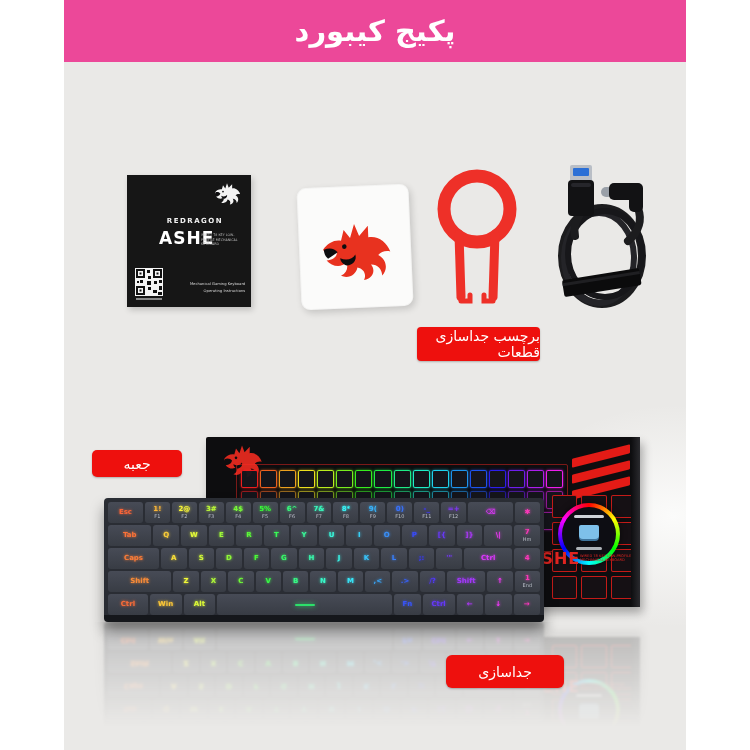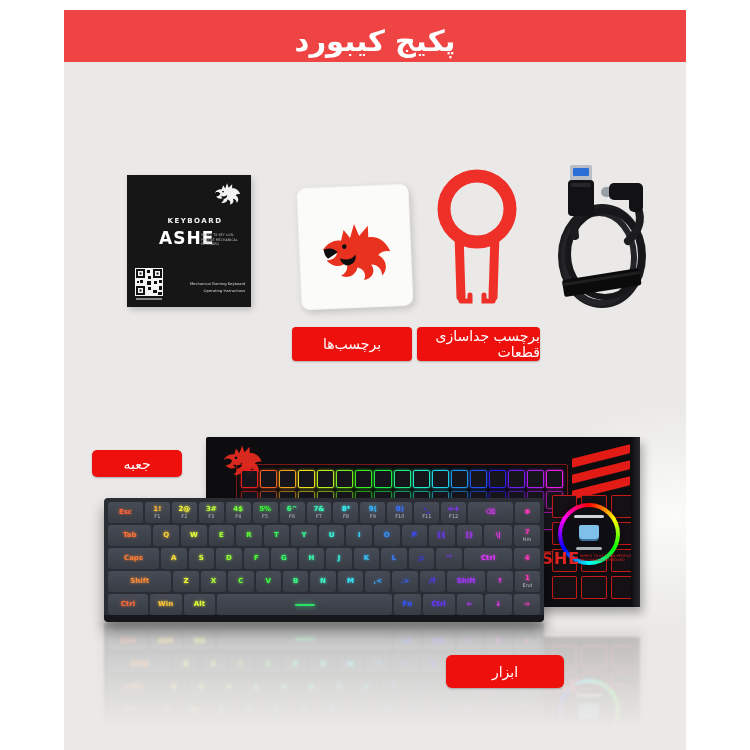--- a/index.html
+++ b/index.html
@@ -1,21 +1,21 @@
 <!DOCTYPE html>
 <html lang="fa"><head>
 <meta charset="utf-8">
 <style>
   html,body{margin:0;padding:0;}
   body{width:750px;height:750px;background:#ffffff;overflow:hidden;
        font-family:"DejaVu Sans",sans-serif;position:relative;}
   .column{position:absolute;left:64px;top:0;width:622px;height:750px;}
 
   
-  .header{position:absolute;left:0;top:10px;width:622px;height:62px;background:#ef4444;
+  .header{position:absolute;left:0;top:0;width:622px;height:62px;background:#ec4899;
           display:flex;align-items:center;justify-content:center;}
   .header .title{color:#ffffff;font-size:29px;font-weight:bold;direction:rtl;}
 
   
   .photo{position:absolute;left:0;top:62px;width:622px;height:688px;background:#eae9e7;
          background-image:radial-gradient(ellipse 220px 160px at 98% 66%,#fbfbfa 0%,rgba(251,251,250,0) 70%);
          overflow:hidden;}
 
   
   .manual{position:absolute;left:63px;top:113px;width:124px;height:132px;background:#161616;
@@ -128,21 +128,21 @@
     <div class="title">پکیج کیبورد</div>
   </div>
 
   <div class="photo">
 
     <div class="manual">
       <svg class="m-dragon" viewBox="0 0 100 84" style="fill:#f2f2f2">
           <use href="#dragon" style="fill:#f2f2f2"></use>
            <style>.cutout{fill:#161616}</style>
         </svg>
-      <div class="m-brand">KEYBOARD</div>
+      <div class="m-brand">REDRAGON</div>
       <div class="m-model">ASHE</div>
       <div class="m-model-sub">WIRED 78 KEY LOW-PROFILE MECHANICAL KEYBOARD</div>
       <svg class="m-qr" viewBox="0 0 28 28">
         <rect width="28" height="28" fill="#f5f5f5"></rect>
         <g fill="#111">
           <rect x="1" y="1" width="9" height="9"></rect>
             <rect x="18" y="1" width="9" height="9"></rect>
           <rect x="1" y="18" width="9" height="9"></rect>
           <rect x="12" y="2" width="3" height="3"></rect>
             <rect x="13" y="8" width="3" height="3"></rect>
@@ -208,21 +208,20 @@
         <rect x="63" y="21" width="32" height="17" rx="5" fill="#121214"></rect>
         <rect x="83" y="21" width="14" height="29" rx="5" fill="#121214"></rect>
       </g>
 
       <g transform="rotate(-9 56 122)">
         <rect x="17" y="112" width="78" height="17" rx="2" fill="#0b0b0c"></rect>
         <rect x="17" y="115" width="78" height="3" fill="#1f1f22"></rect>
       </g>
     </svg>
 
-    <div class="chip chip-sticker">برچسب‌ها</div>
     <div class="chip chip-puller">برچسب جداسازی قطعات</div>
 
     <div class="scene">
       <div class="box">
         <svg class="b-dragon" viewBox="0 0 100 84">
           <use href="#dragon" style="fill:#d9281e"></use>
             <style>.cutout{fill:#0d0d0f}</style>
         </svg>
         <div class="print-kb">
             <div class="pk-row">
@@ -827,16 +826,16 @@
               <span class="k-l" style="color: rgb(243, 56, 250); text-shadow: rgb(243, 56, 250) 0px 0px 3px;">↓</span>
             </div>
             <div class="key" style="flex-grow: 1;">
               <span class="k-l" style="color: rgb(250, 56, 189); text-shadow: rgb(250, 56, 189) 0px 0px 3px;">→</span>
             </div>
           </div>
         </div>
     </div>
 
     <div class="chip chip-box">جعبه</div>
-    <div class="chip chip-kb">ابزار</div>
+    <div class="chip chip-kb">جداسازی</div>
 
   </div>
 </div>
 
 </body></html>

